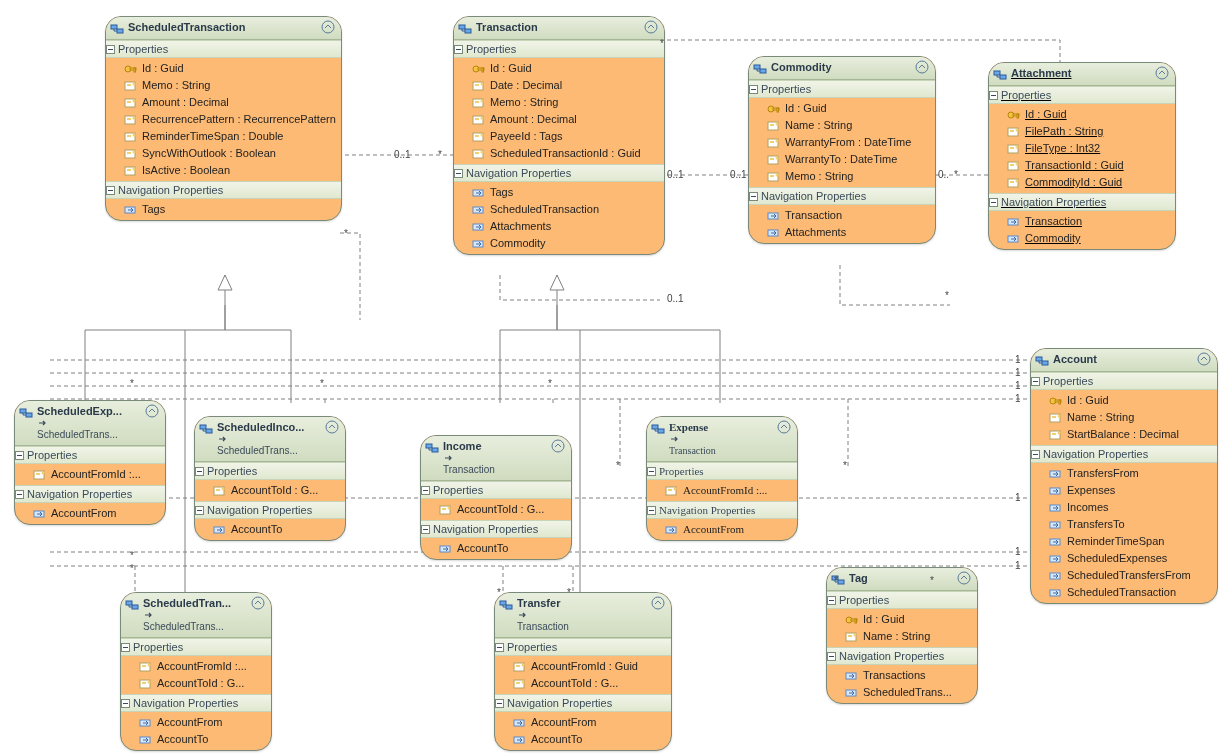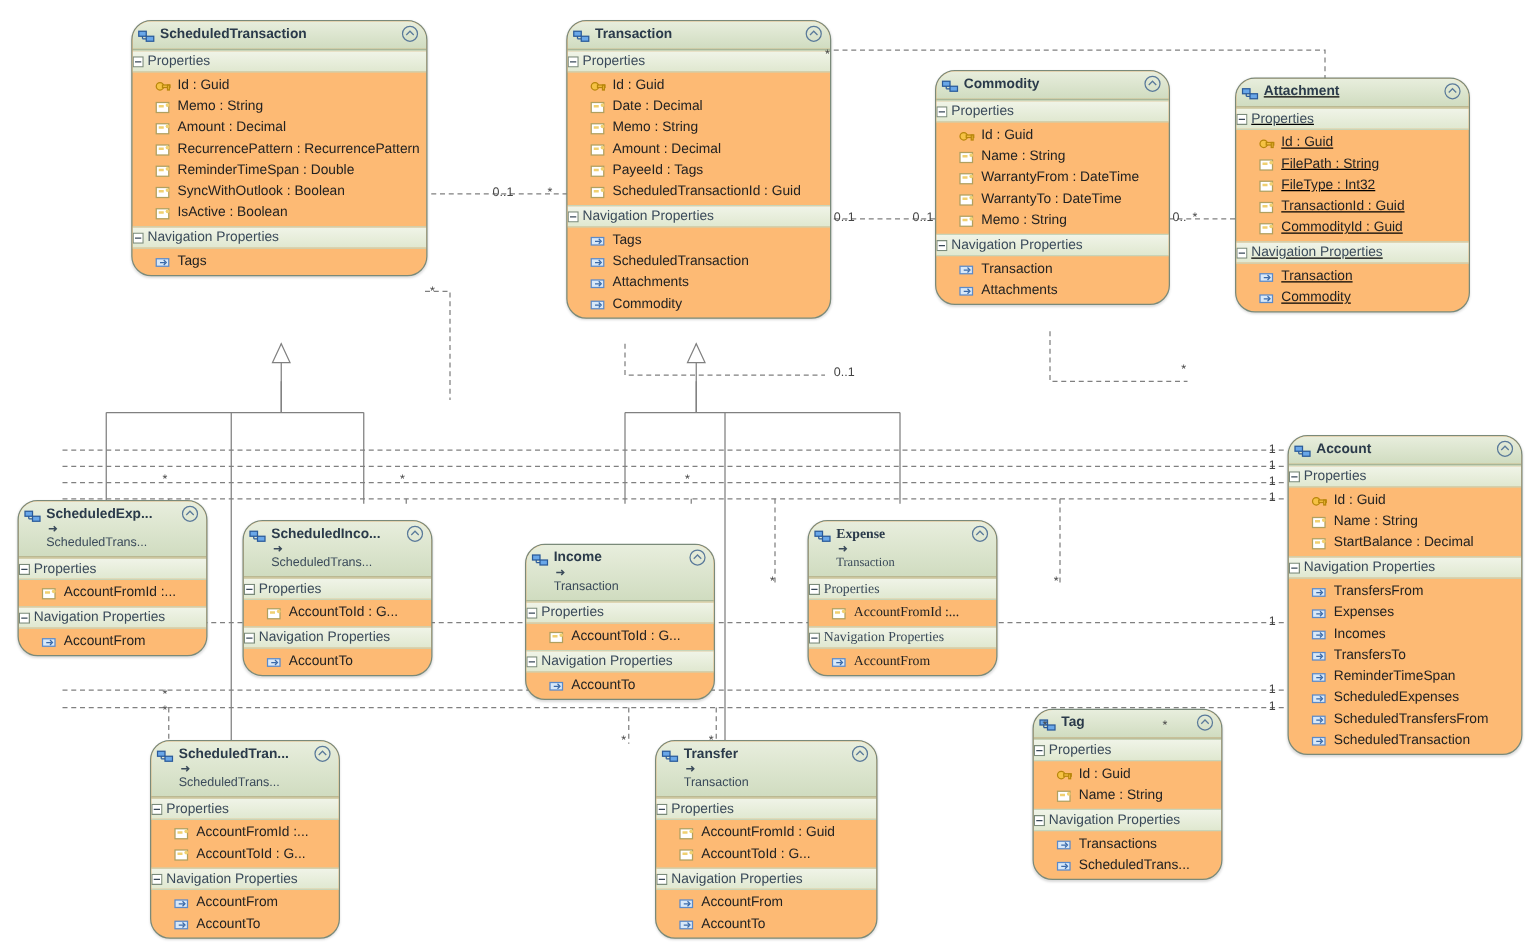--- a/index.html
+++ b/index.html
@@ -934,21 +934,21 @@
         <span class="picon">
           <svg width="14" height="12">
             <rect x="1" y="3" width="10" height="6" fill="#d8e8f8" stroke="#5a8aca"></rect>
             <path d="M4 6 L8 6 M7 4 L9 6 L7 8" fill="none" stroke="#3a6aaa"></path>
           </svg>
         </span>
         <span>AccountTo</span>
       </div>
     </div>
   </div>
-<div class="entity" style="left:494px; top:592px; width:176px;margin-left:30px;">
+<div class="entity" style="left:494px; top:592px; width:176px;">
     <div class="entity-header">
       <span class="hicon">
         <svg width="14" height="14">
           <rect x="1" y="3" width="6" height="4" fill="#6aa7e8" stroke="#2a5a9a"></rect>
           <rect x="7" y="7" width="6" height="4" fill="#6aa7e8" stroke="#2a5a9a"></rect>
           <line x1="4" y1="7" x2="4" y2="9" stroke="#2a5a9a"></line>
           <line x1="4" y1="9" x2="7" y2="9" stroke="#2a5a9a"></line>
         </svg>
       </span>
       <span class="htitle">Transfer<div class="sub"><svg width="10" height="10">

